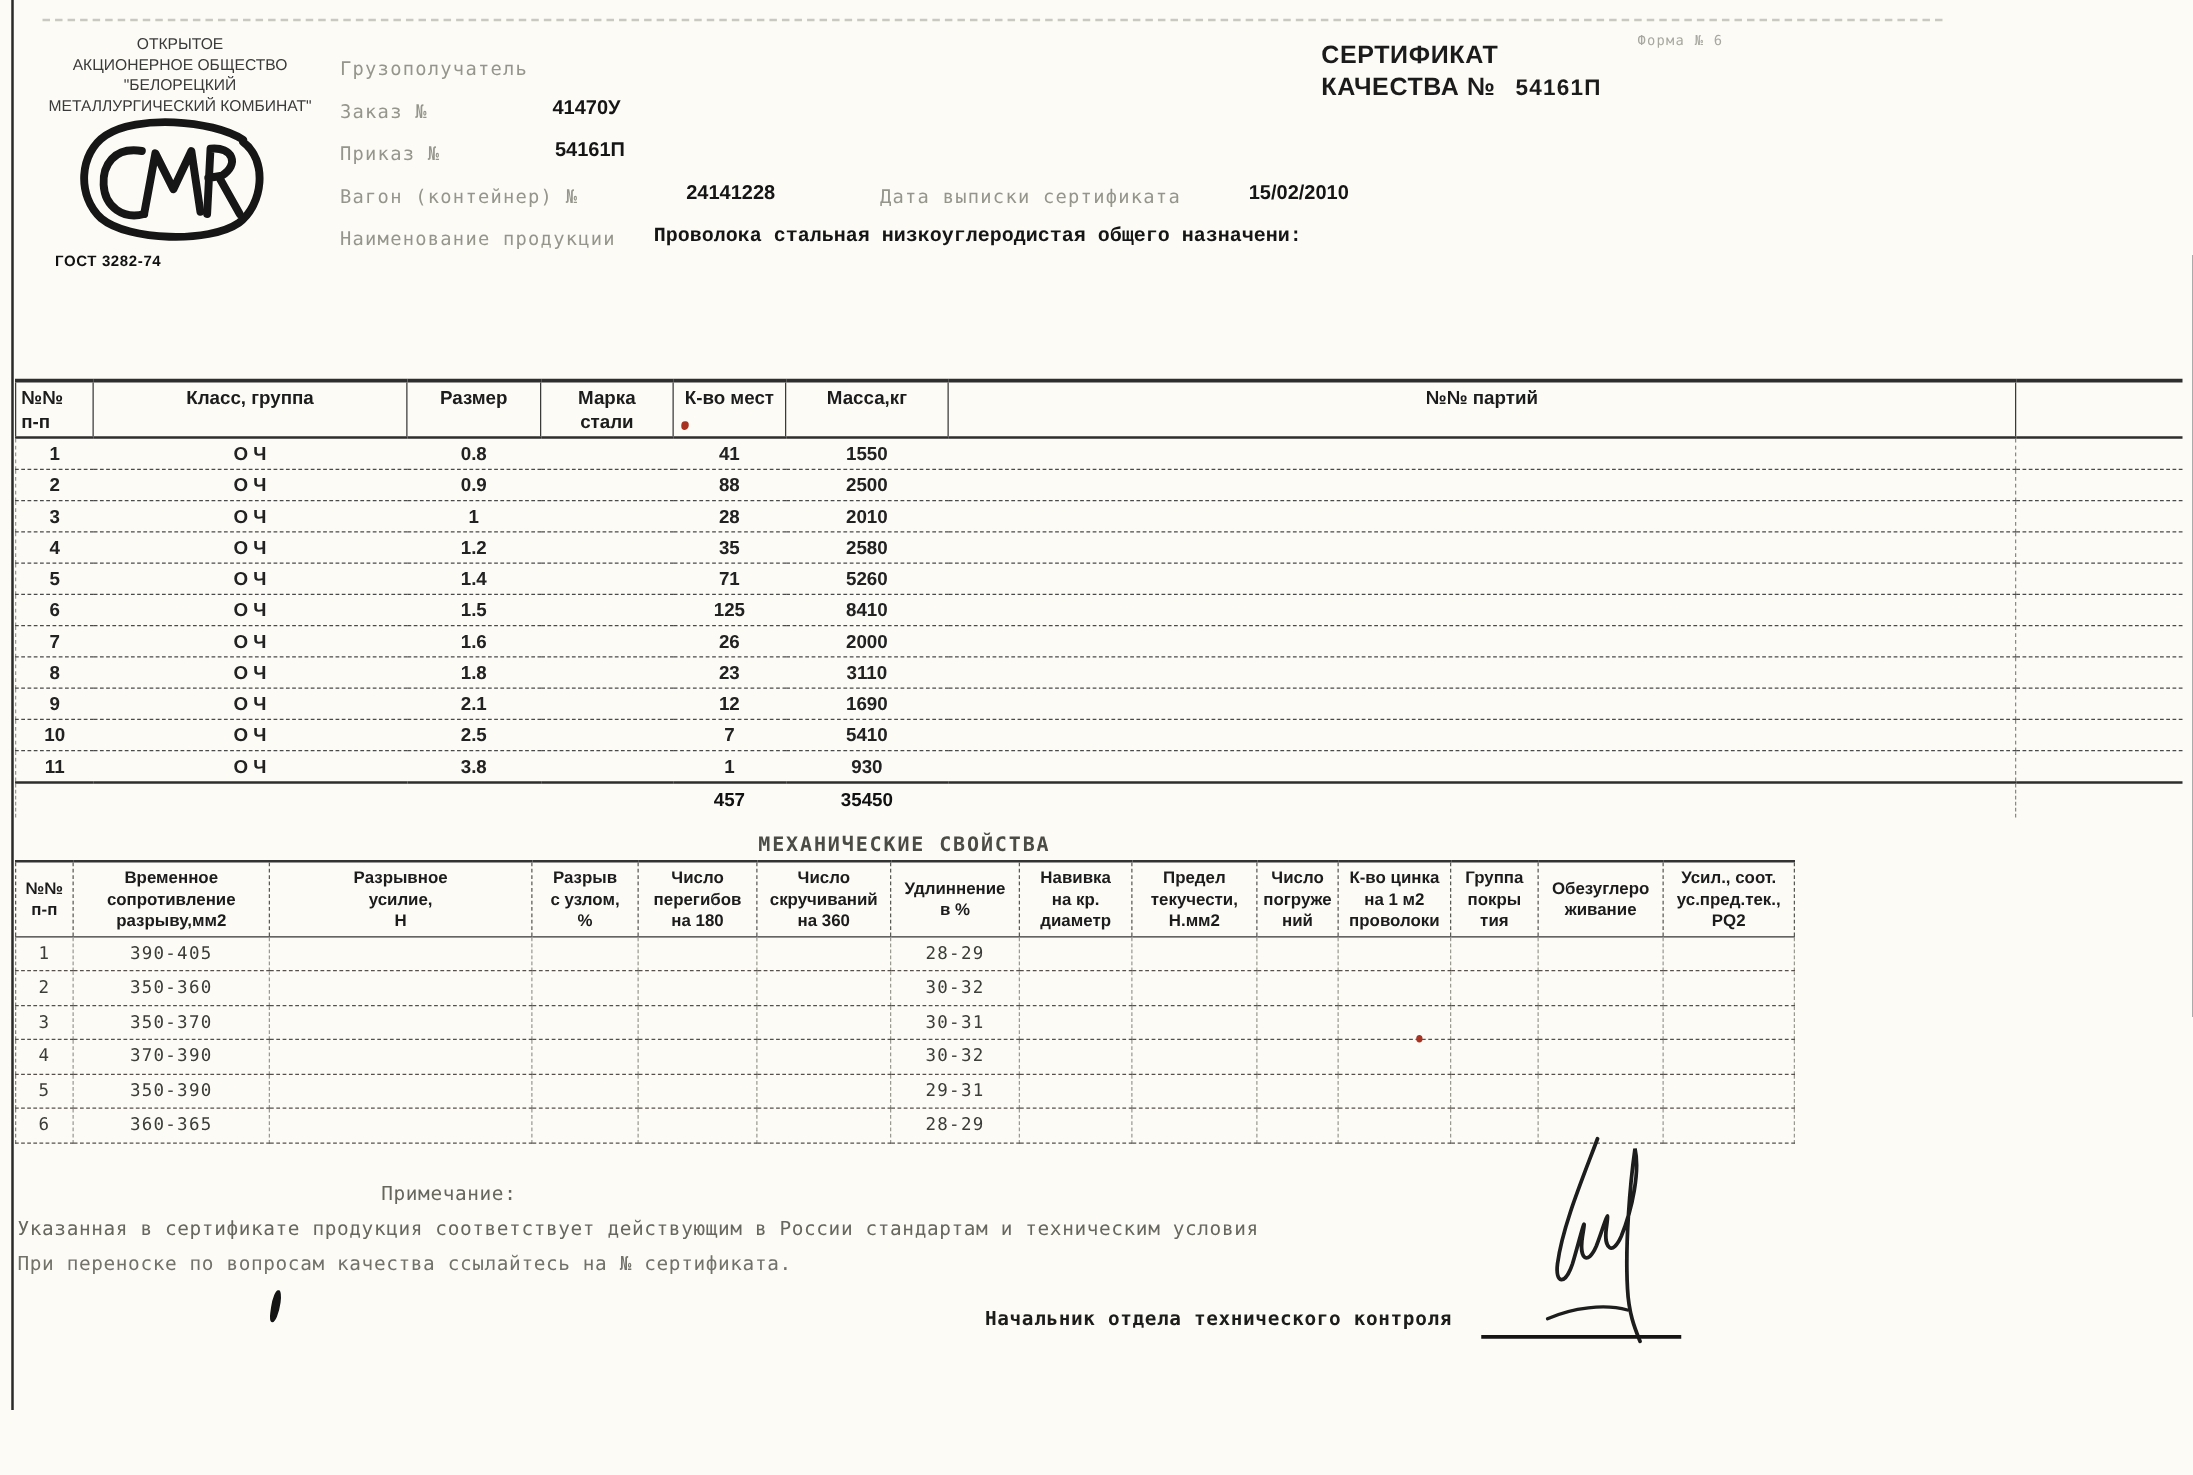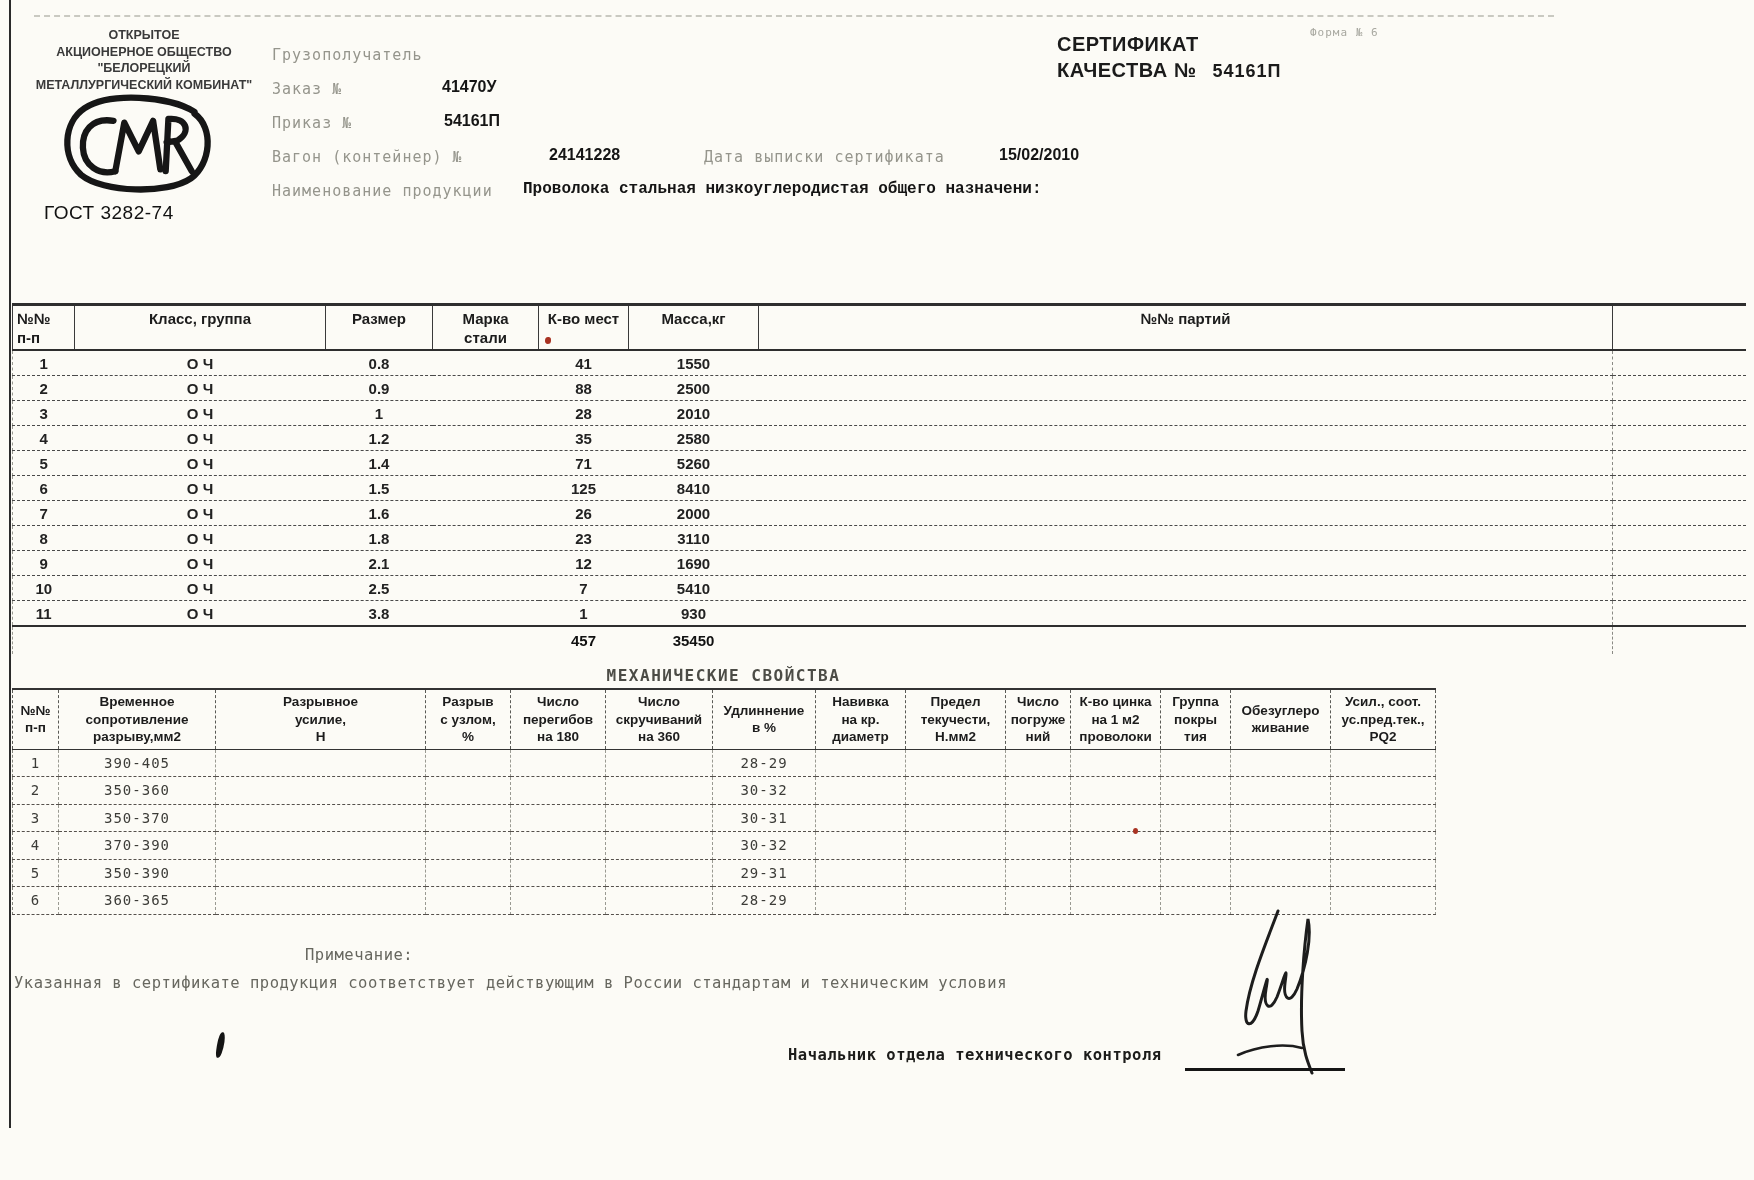--- a/index.html
+++ b/index.html
@@ -3,22 +3,22 @@
 <meta charset="utf-8">
 <style>
   html,body{margin:0;padding:0;background:#6e6e6e;}
   .paper{position:relative;width:1754px;height:1180px;background:#fcfbf6;overflow:hidden;
          font-family:"Liberation Sans",sans-serif;}
   .abs{position:absolute;}
   
   .tw{font-family:"DejaVu Sans Mono",monospace;color:#95958c;font-size:15px;letter-spacing:1px;white-space:nowrap;text-align:right;}
   
   .bv{font-family:"Liberation Sans",sans-serif;font-weight:700;color:#151515;font-size:16px;white-space:nowrap;}
-  .org{width:252px;text-align:center;font-size:12.5px;font-weight:700;color:#3a3a3a;line-height:16.5px;}
-  .gost{font-size:19px;font-weight:400;color:#111;letter-spacing:.5px;}
+  .org{width:252px;text-align:center;font-size:12.5px;font-weight:400;color:#3a3a3a;line-height:16.5px;}
+  .gost{font-size:12px;font-weight:700;color:#111;letter-spacing:.5px;}
   .cert-title{font-size:20px;font-weight:700;color:#1b1b1b;line-height:26px;letter-spacing:.5px;white-space:nowrap;}
   .cert-num{font-size:18px;padding-left:16px;letter-spacing:1px;}
   .form-no{font-family:"DejaVu Sans Mono",monospace;font-size:11px;color:#a8a8a0;letter-spacing:1px;}
   
   .t1{border-collapse:collapse;table-layout:fixed;}
   .t1 th{font-size:15px;font-weight:700;color:#1c1c1c;border-top:3px solid #2e2e2e;border-bottom:2px solid #2e2e2e;
          border-right:1.3px solid #3a3a3a;white-space:pre-line;padding:3px 4px 2px;vertical-align:top;line-height:19px;}
   .t1 th:first-child{border-left:1.3px solid #3a3a3a;}
   .t1 th.no-r{border-right:none;}
   .t1 td{height:24px;font-size:15px;font-weight:600;color:#222;text-align:center;
@@ -404,20 +404,21 @@
           <td></td>
           <td></td>
         </tr>
     </tbody>
   </table>
 
   <div class="abs" style="left:1133px;top:828px;width:5px;height:6px;background:#a83222;border-radius:50%;"></div>
 
   <div class="abs note dark" style="left:305px;top:946px;">Примечание:</div>
   <div class="abs note dark" style="left:14px;top:974px;">Указанная в сертификате продукция соответствует действующим в России стандартам и техническим условия</div>
+  <div class="abs note" style="left:14px;top:1002px;">При переноске по вопросам качества ссылайтесь на № сертификата.</div>
 
   <div class="abs" style="left:217px;top:1032px;width:7px;height:26px;background:#141414;border-radius:60% 40% 70% 30%;transform:rotate(8deg);"></div>
 
   <svg class="abs" style="left:1200px;top:903px;" width="150" height="175" viewBox="0 0 150 175">
     <path d="M78 8 C 66 40, 50 78, 46 108 C 44 124, 52 126, 58 108 C 64 88, 70 62, 66 86 C 63 104, 70 110, 77 94 C 84 76, 88 58, 85 80 C 83 96, 90 102, 97 86 C 106 64, 112 34, 108 16 C 104 44, 100 92, 102 128 C 103 148, 108 160, 112 170" fill="none" stroke="#1d1d1d" stroke-width="3" stroke-linecap="round"></path>
     <path d="M38 152 C 58 143, 84 140, 102 145" fill="none" stroke="#1d1d1d" stroke-width="2.6" stroke-linecap="round"></path>
   </svg>
   <div class="abs sign-label" style="left:788px;top:1046px;">Начальник отдела технического контроля</div>
   <div class="abs underline" style="left:1185px;top:1068px;width:160px;height:3px;"></div>
 

